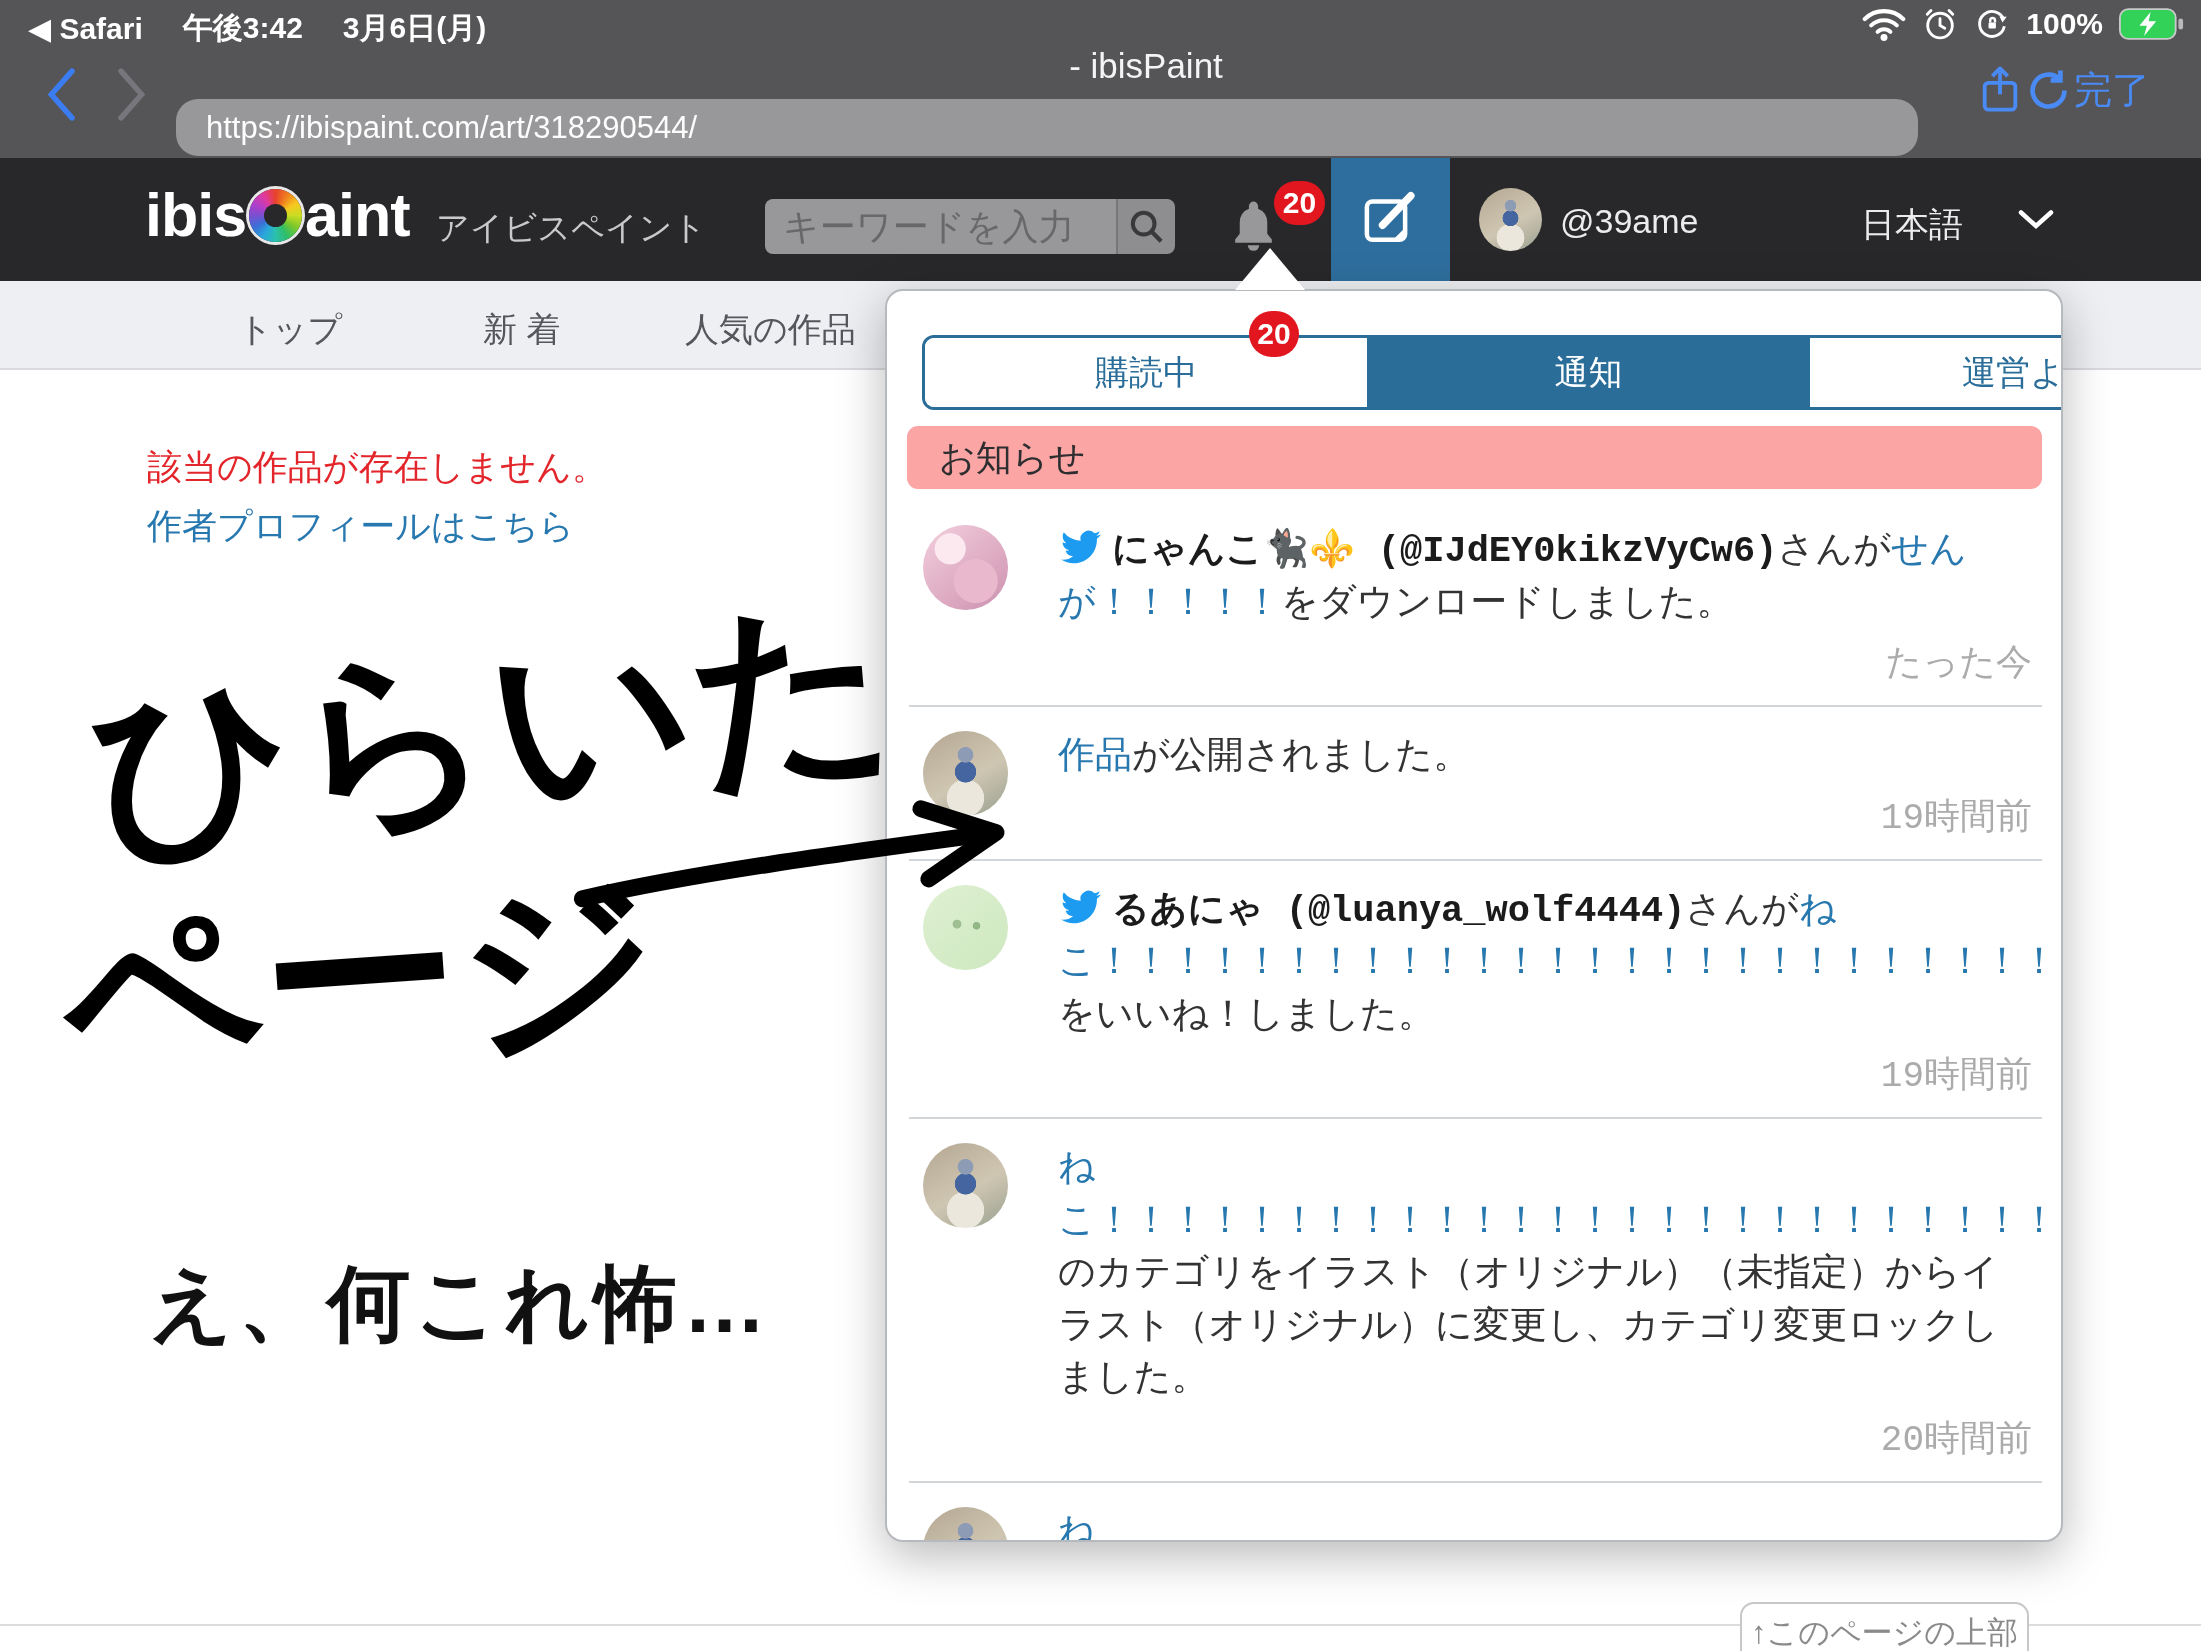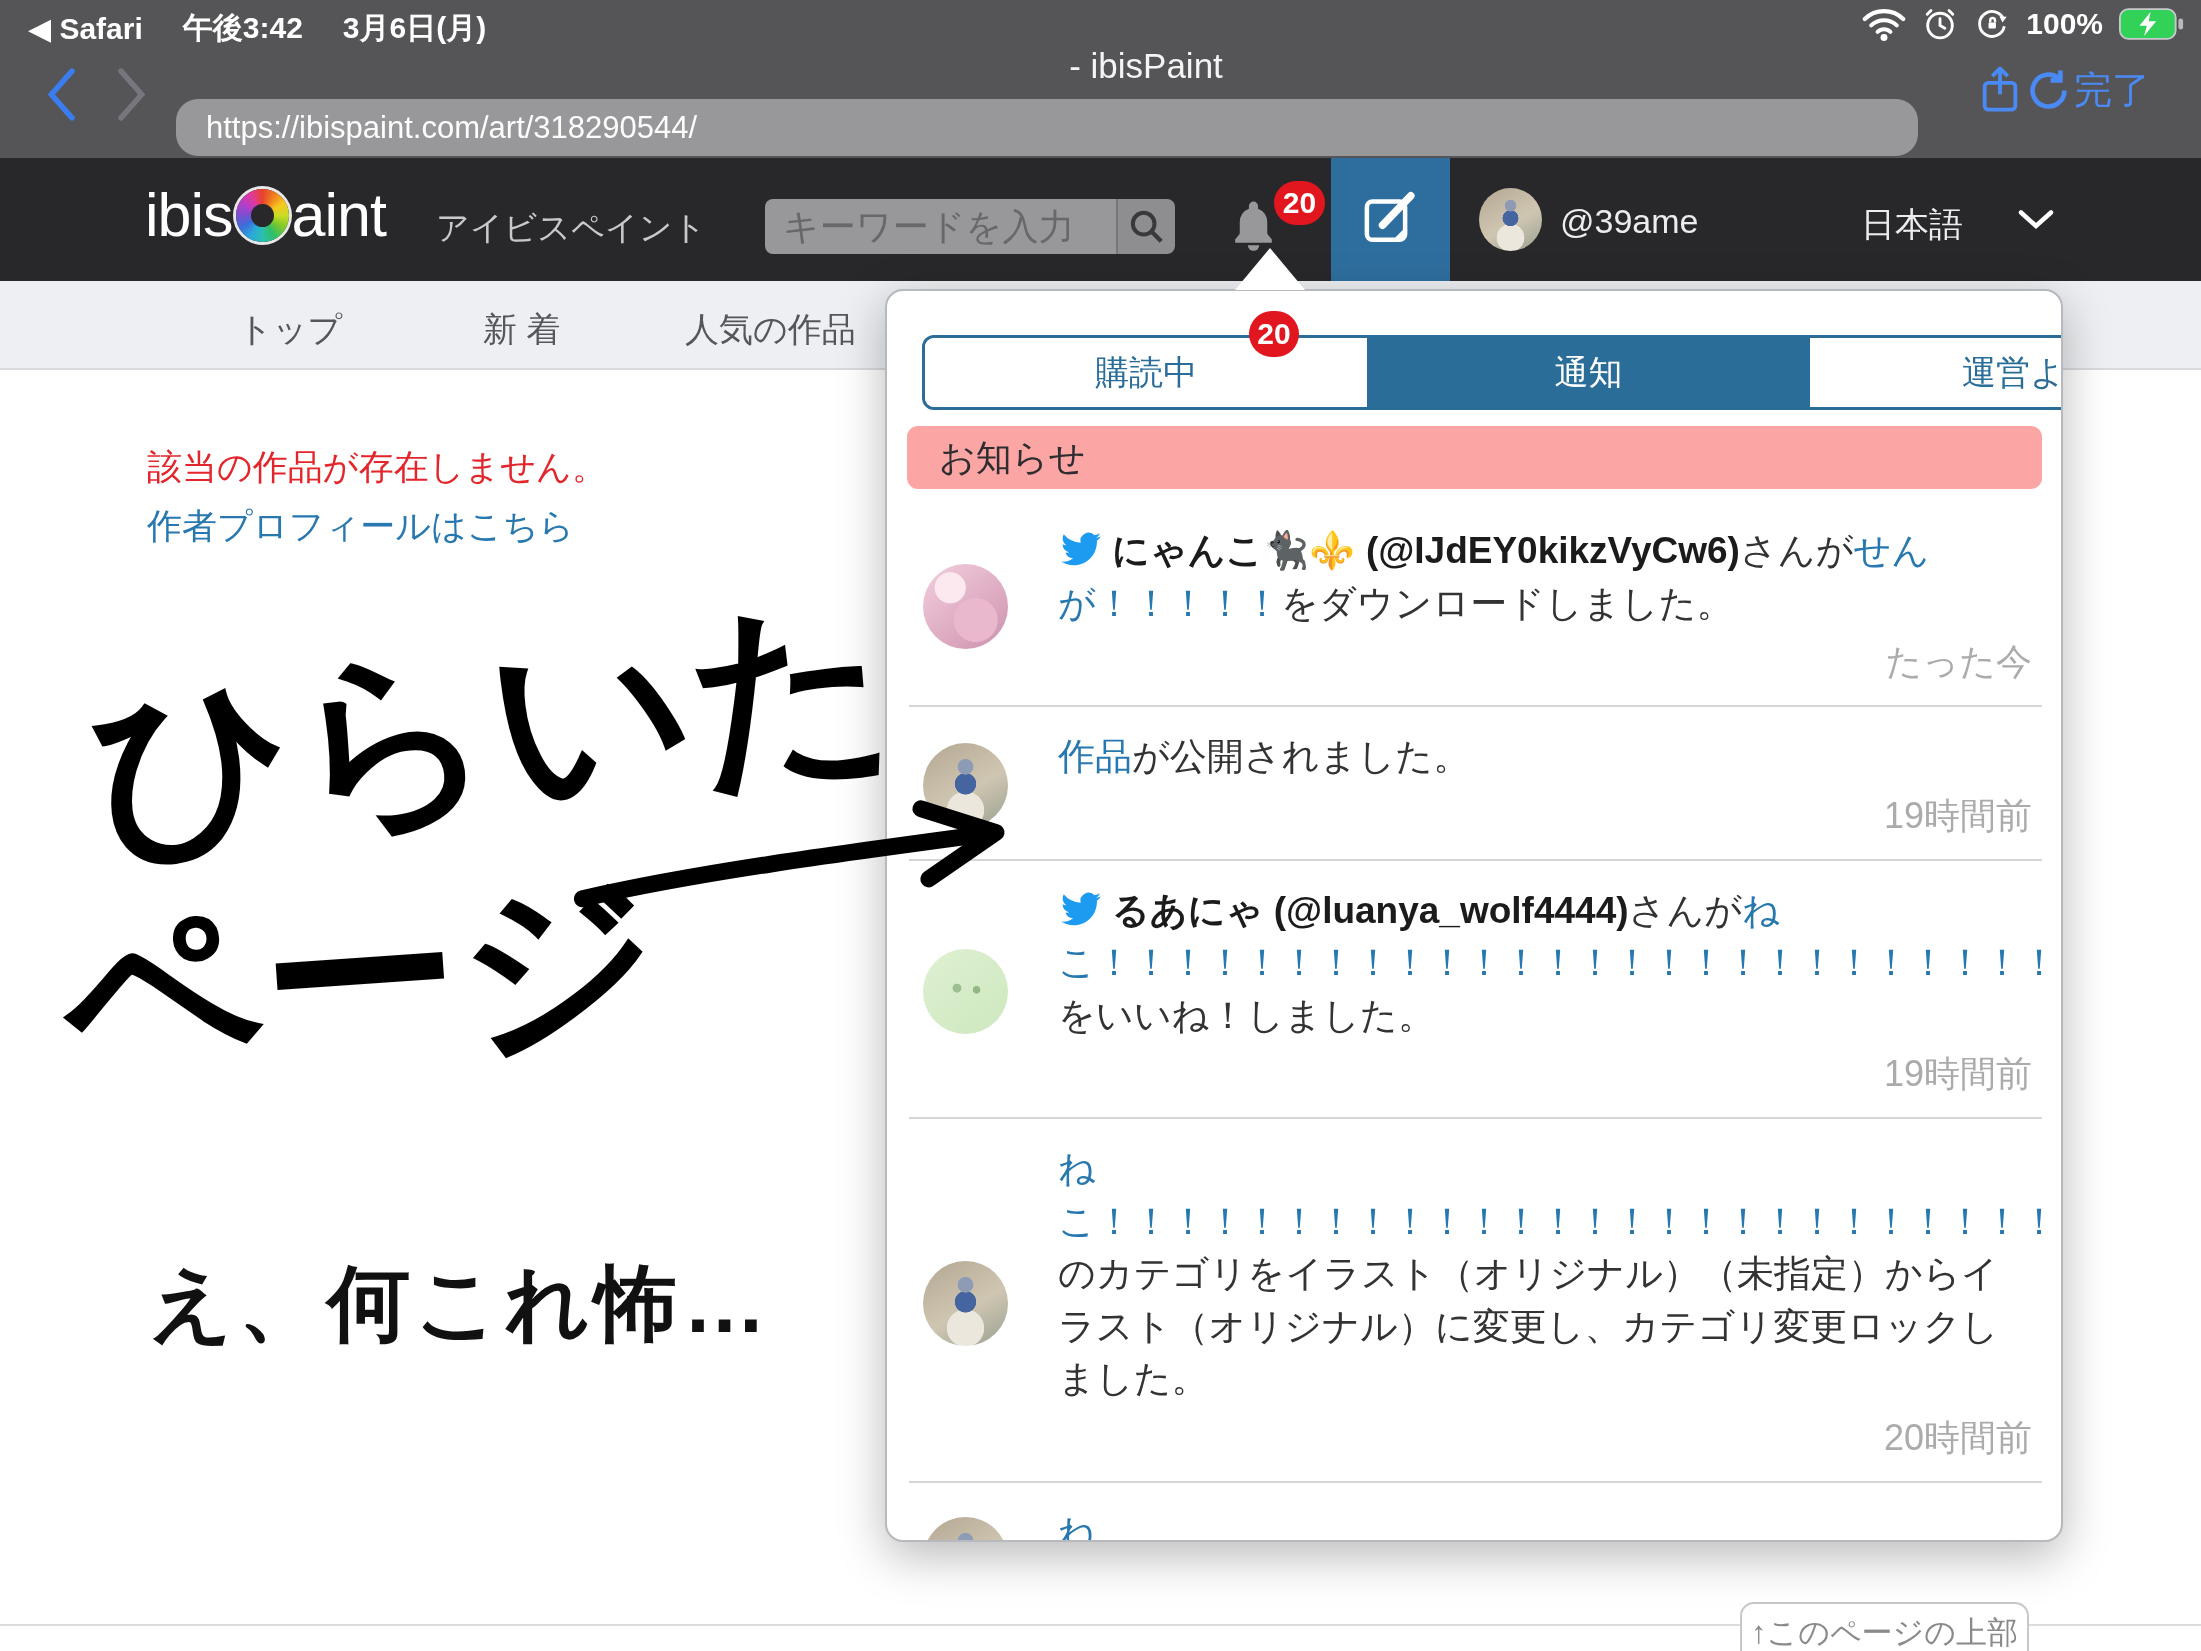--- a/index.html
+++ b/index.html
@@ -18,21 +18,21 @@
   .btn-back{left:44px;} .btn-fwd{left:115px;}
   .url-bar{position:absolute;left:176px;top:99px;width:1742px;height:57px;background:#98989a;
            border-radius:22px;box-sizing:border-box;}
   .url-text{color:#fdfdfd;font-size:31px;line-height:57px;padding-left:30px;white-space:nowrap;overflow:hidden;}
   .chrome-right{position:absolute;top:63px;right:52px;display:flex;align-items:center;}
   .done-btn{color:#4a8af4;font-size:38px;background:none;border:none;padding:0;cursor:pointer;}
 
   
   .site-header{position:absolute;left:0;top:158px;width:2202px;height:123px;background:#28282b;z-index:11;}
   .logo{position:absolute;left:145px;top:22px;display:flex;align-items:center;cursor:pointer;}
-  .logo-txt{color:#fff;font-size:61px;font-weight:normal;letter-spacing:-1px;text-align:right;}
+  .logo-txt{color:#fff;font-size:61px;font-weight:bold;letter-spacing:-1px;text-align:right;}
   .logo-wheel{width:53px;height:53px;border-radius:50%;margin:0 3px;position:relative;
     box-shadow:0 0 0 3px #e8e8e8;
     background:conic-gradient(#e8412c,#f07f1f,#f6c91f,#cadc23,#7ec82a,#2fbf66,#2bbfae,#29a8dc,#3a6fd8,#7a4fd0,#b23ec9,#e03a9e,#e8412c);}
   .logo-wheel::after{content:"";position:absolute;inset:15px;background:#28282b;border-radius:50%;}
   .site-subtitle{position:absolute;left:436px;top:48px;color:#c9c9cb;font-size:33px;}
   .search-wrap{position:absolute;left:765px;top:41px;display:flex;height:55px;}
   .search-input{width:351px;height:55px;background:#98989a;border:none;border-radius:8px 0 0 8px;
     font-size:36px;color:#3a3a3c;padding:0 18px;box-sizing:border-box;outline:none;
     font-family:"Liberation Sans","DejaVu Sans",sans-serif;}
   .search-input::placeholder{color:#68686b;opacity:1;}
@@ -74,21 +74,21 @@
     border-radius:12px;display:flex;overflow:hidden;box-sizing:border-box;}
   .tab{flex:1;display:flex;align-items:center;justify-content:center;font-size:34px;color:#2a6d99;
     background:#fff;cursor:pointer;}
   .tab.active{background:#2a6d99;color:#fff;}
   .tab-badge{position:absolute;left:362px;top:20px;min-width:50px;height:46px;border-radius:24px;
     background:#e2161f;color:#fff;font-size:30px;font-weight:bold;text-align:center;line-height:46px;
     padding:0 8px;box-sizing:border-box;z-index:3;}
   .section-header{position:absolute;left:20px;top:135px;width:1135px;height:63px;background:#fca5a5;
     color:#2e2e30;font-size:36px;line-height:63px;padding-left:32px;box-sizing:border-box;border-radius:11px;}
   .notif-list{position:absolute;left:22px;top:210px;width:1133px;}
-  .notif{display:flex;align-items:center;padding:24px 10px 18px 14px;border-bottom:2px solid #d3d6d9;cursor:pointer;}
+  .notif{display:flex;align-items:flex-start;padding:24px 10px 18px 14px;border-bottom:2px solid #d3d6d9;cursor:pointer;font-family:Liberation Mono, monospace;}
   .notif:last-child{border-bottom:none;}
   .notif .avatar{width:85px;height:85px;flex:none;}
   .notif-body{margin-left:50px;flex:1;min-width:0;}
   .notif-text{font-size:37px;line-height:1.42;color:#333;word-break:break-all;}
   .notif-text b{color:#1b1b1b;}
   .tw-icon{display:inline-block;vertical-align:-6px;margin-right:8px;}
   .wl{color:#2878b0;text-decoration:none;}
   .notif-time{text-align:right;color:#ababab;font-size:36px;margin-top:8px;min-height:10px;}
 
   

